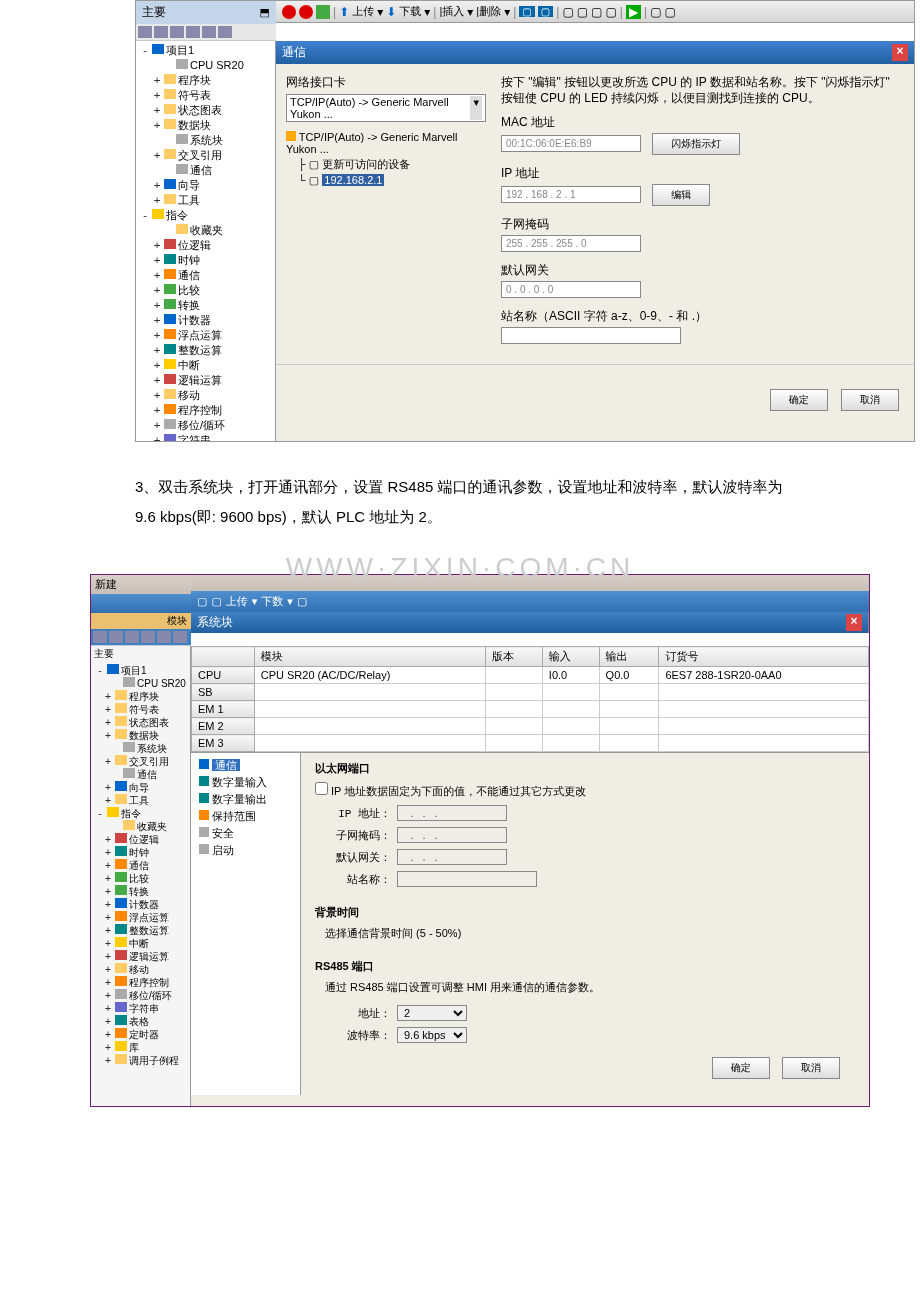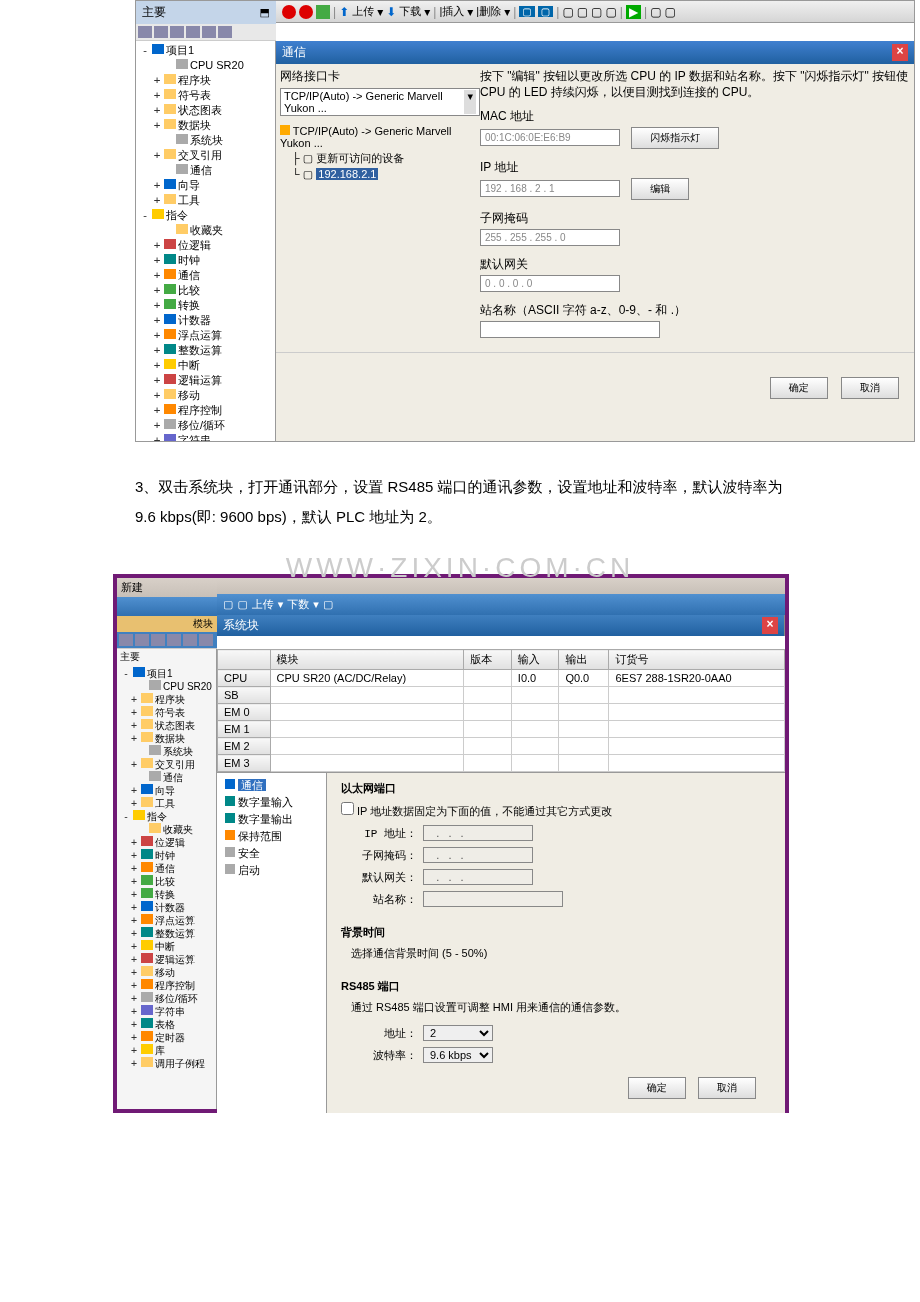--- a/index.html
+++ b/index.html
@@ -36,21 +36,21 @@
     .ic-teal { background: #088; }
     .ic-red { background: #c44; }
     .ic-yellow { background: #fc0; }
     .ic-orange { background: #f80; }
     .ic-purple { background: #66c; }
     
     .right-panel1 { flex: 1; background: #f0ede4; }
     .dialog1 { margin: 0; background: #f0ede4; }
     .dialog-title { background: linear-gradient(#4080d0, #2060a0); color: #fff; padding: 3px 6px; display: flex; }
     .dialog-title .close { margin-left: auto; background: #d44; color: #fff; width: 16px; text-align: center; font-weight: bold; }
-    .dialog-body { padding: 4px; display: flex; }
+    .dialog-body { padding: 10px; display: flex; gap: 15px; }
     .dlg-left { width: 200px; }
     .dlg-label { font-size: 12px; margin-bottom: 3px; }
     .dlg-dropdown { width: 100%; border: 1px solid #888; background: #fff; padding: 1px 3px; font-size: 11px; display: flex; }
     .dlg-dropdown .arrow { margin-left: auto; background: #ddd; padding: 0 3px; }
     .dlg-tree { margin-top: 8px; border: 0; font-size: 11px; }
     .dlg-tree-item { padding: 1px 0 1px 12px; }
     .dlg-tree-item .hl { background: #3060a0; color: #fff; padding: 0 2px; }
     
     .dlg-right { flex: 1; font-size: 12px; }
     .dlg-right p { margin-bottom: 8px; line-height: 16px; }
@@ -59,21 +59,21 @@
     .field-input { border: 1px solid #888; background: #fff; padding: 2px 4px; font-size: 10px; width: 140px; color: #888; display: inline-block; }
     .btn { border: 1px solid #888; background: linear-gradient(#fff, #ddd); padding: 3px 18px; font-size: 10px; cursor: pointer; display: inline-block; }
     .dlg-buttons { text-align: right; padding: 24px 15px; border-top: 1px solid #ccc; }
     
     
     .body-text { padding: 20px 135px; font-size: 15px; line-height: 30px; }
     
     .watermark { text-align: center; color: #ccc; font-size: 28px; letter-spacing: 4px; margin: 0 0 -10px 0; position: relative; z-index: 1; }
     
     
-    .screenshot2 { border: 4px solid #701a75; width: 676px; margin-left: 113px; position: relative; }
+    .screenshot2 { border: 1px solid #701a75; width: 780px; margin-left: 90px; position: relative; }
     .header2 { background: linear-gradient(#d8d0c8, #c8c0b8); padding: 2px 4px; font-size: 11px; display: flex; align-items: center; }
     .toolbar2 { background: linear-gradient(#5090d0, #3070b0); padding: 3px 6px; color: #fff; font-size: 11px; display: flex; gap: 4px; align-items: center; }
     .subhdr2 { background: linear-gradient(#4080c0, #2060a0); color: #fff; padding: 2px 6px; display: flex; border-right: 1px solid #888;}
     .workspace2 { display: flex; height: 460px; }
     .tree-panel2 { width: 100px; background: #f5f5f5; border-right: 1px solid #999; overflow: hidden; font-size: 10px; }
     
     .right-panel2 { flex: 1; background: #f0ede4; }
     .dialog2 { background: #f0ede4; }
     .mod-table { width: 100%; border-collapse: collapse; font-size: 11px; background: #fff; }
     .mod-table th { background: linear-gradient(#f8f8f8, #e0e0e0); border: 1px solid #aaa; padding: 2px 6px; text-align: left; font-weight: normal; }
@@ -342,28 +342,20 @@
                 </tr>
                 <tr>
                   <td class="row-hdr">SB</td>
                   <td></td>
                   <td></td>
                   <td></td>
                   <td></td>
                   <td></td>
                 </tr>
                 <tr>
-                  <td class="row-hdr">EM 0</td>
-                  <td></td>
-                  <td></td>
-                  <td></td>
-                  <td></td>
-                  <td></td>
-                </tr>
-                <tr>
                   <td class="row-hdr">EM 1</td>
                   <td></td>
                   <td></td>
                   <td></td>
                   <td></td>
                   <td></td>
                 </tr>
                 <tr>
                   <td class="row-hdr">EM 2</td>
                   <td></td>

